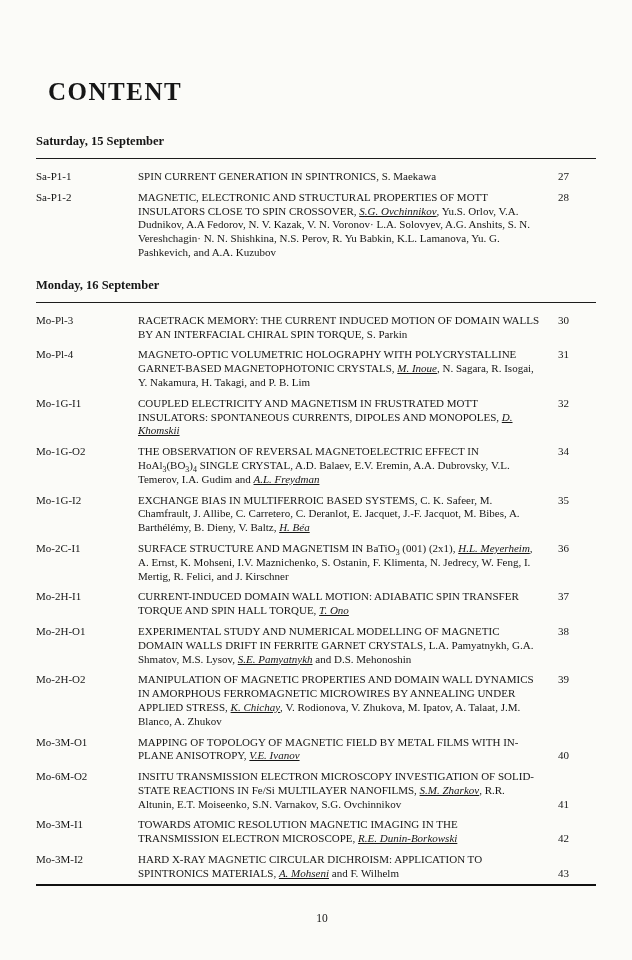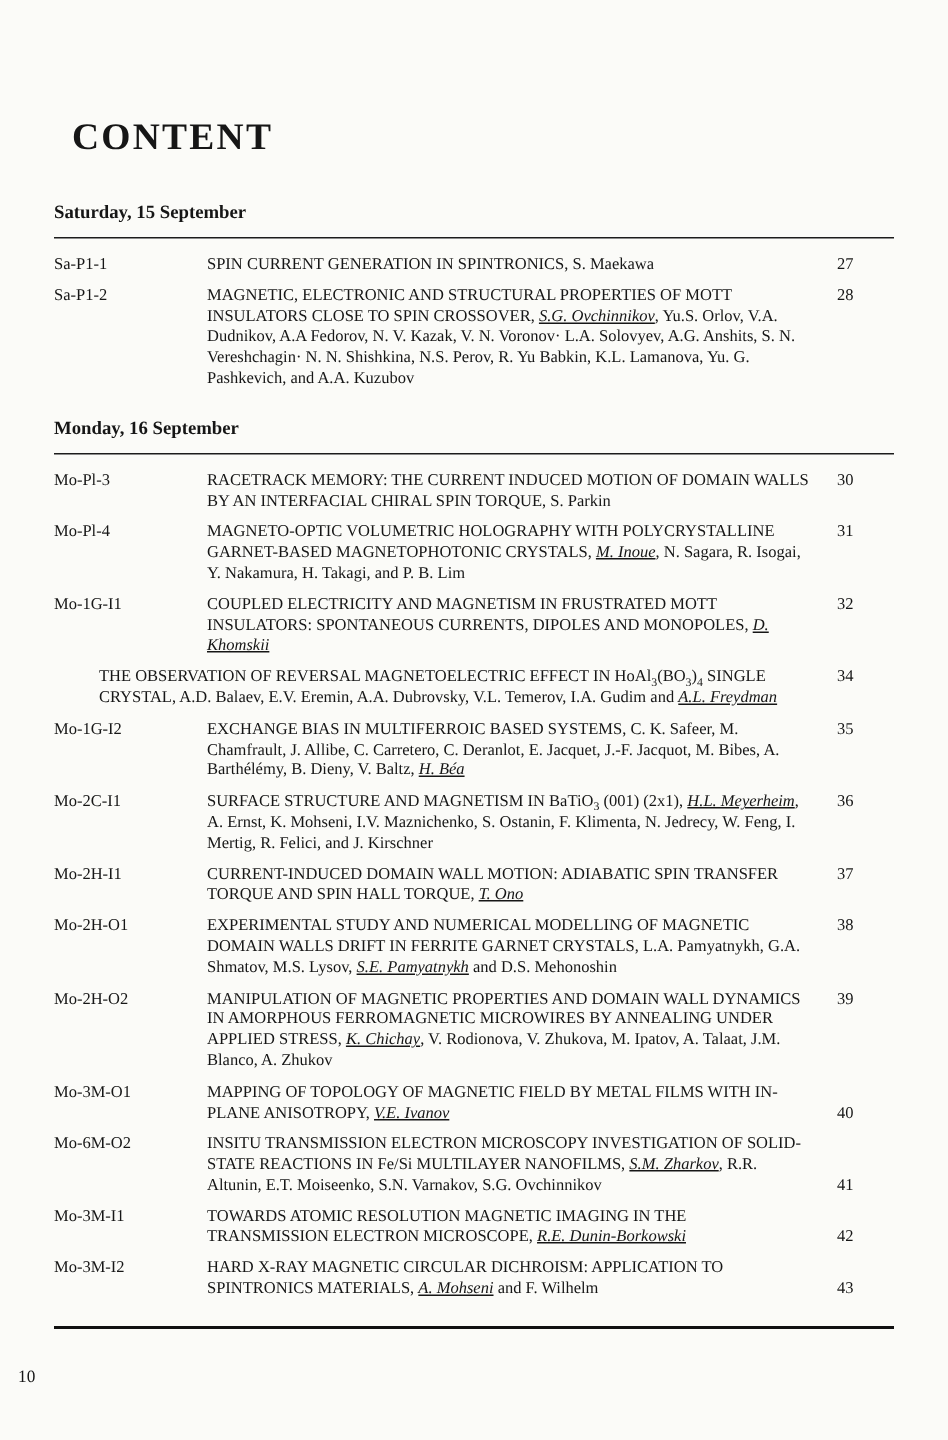--- a/index.html
+++ b/index.html
@@ -49,20 +49,21 @@
   .bottom-rule {
     position:absolute;
     left:36px; right:36px; top:884px;
     border:none;
     border-top:2.6px solid #111;
   }
   .footer-page {
     position:absolute;
     left:0; top:912px;
     width:632px;
+    text-align:center;
     font-size:11.5px;
     padding-left:12px;
   }
 </style>
 </head>
 <body>
 
 <div class="page">
   <h1 class="doc-title">CONTENT</h1>
 
@@ -102,20 +103,21 @@
   </div>
 
   <div class="entry-row">
     <div class="entry-code">Mo-1G-I1</div>
     <div class="entry-title"><span>COUPLED ELECTRICITY AND MAGNETISM IN FRUSTRATED MOTT INSULATORS: SPONTANEOUS CURRENTS, DIPOLES AND MONOPOLES, </span><span class="u">D. Khomskii</span></div>
     <div class="entry-page">32</div>
   </div>
 
 
   <div class="entry-row">
+    <div class="entry-code">Mo-1G-O2</div>
     <div class="entry-title"><span>THE OBSERVATION OF REVERSAL MAGNETOELECTRIC EFFECT IN HoAl</span><sub>3</sub><span>(BO</span><sub>3</sub><span>)</span><sub>4</sub><span> SINGLE CRYSTAL, A.D. Balaev, E.V. Eremin, A.A. Dubrovsky, V.L. Temerov, I.A. Gudim and </span><span class="u">A.L. Freydman</span></div>
     <div class="entry-page">34</div>
   </div>
 
   <div class="entry-row">
     <div class="entry-code">Mo-1G-I2</div>
     <div class="entry-title"><span>EXCHANGE BIAS IN MULTIFERROIC BASED SYSTEMS, C. K. Safeer, M. Chamfrault, J. Allibe, C. Carretero, C. Deranlot, E. Jacquet, J.-F. Jacquot, M. Bibes, A. Barthélémy, B. Dieny, V. Baltz, </span><span class="u">H. Béa</span></div>
     <div class="entry-page">35</div>
   </div>
 

